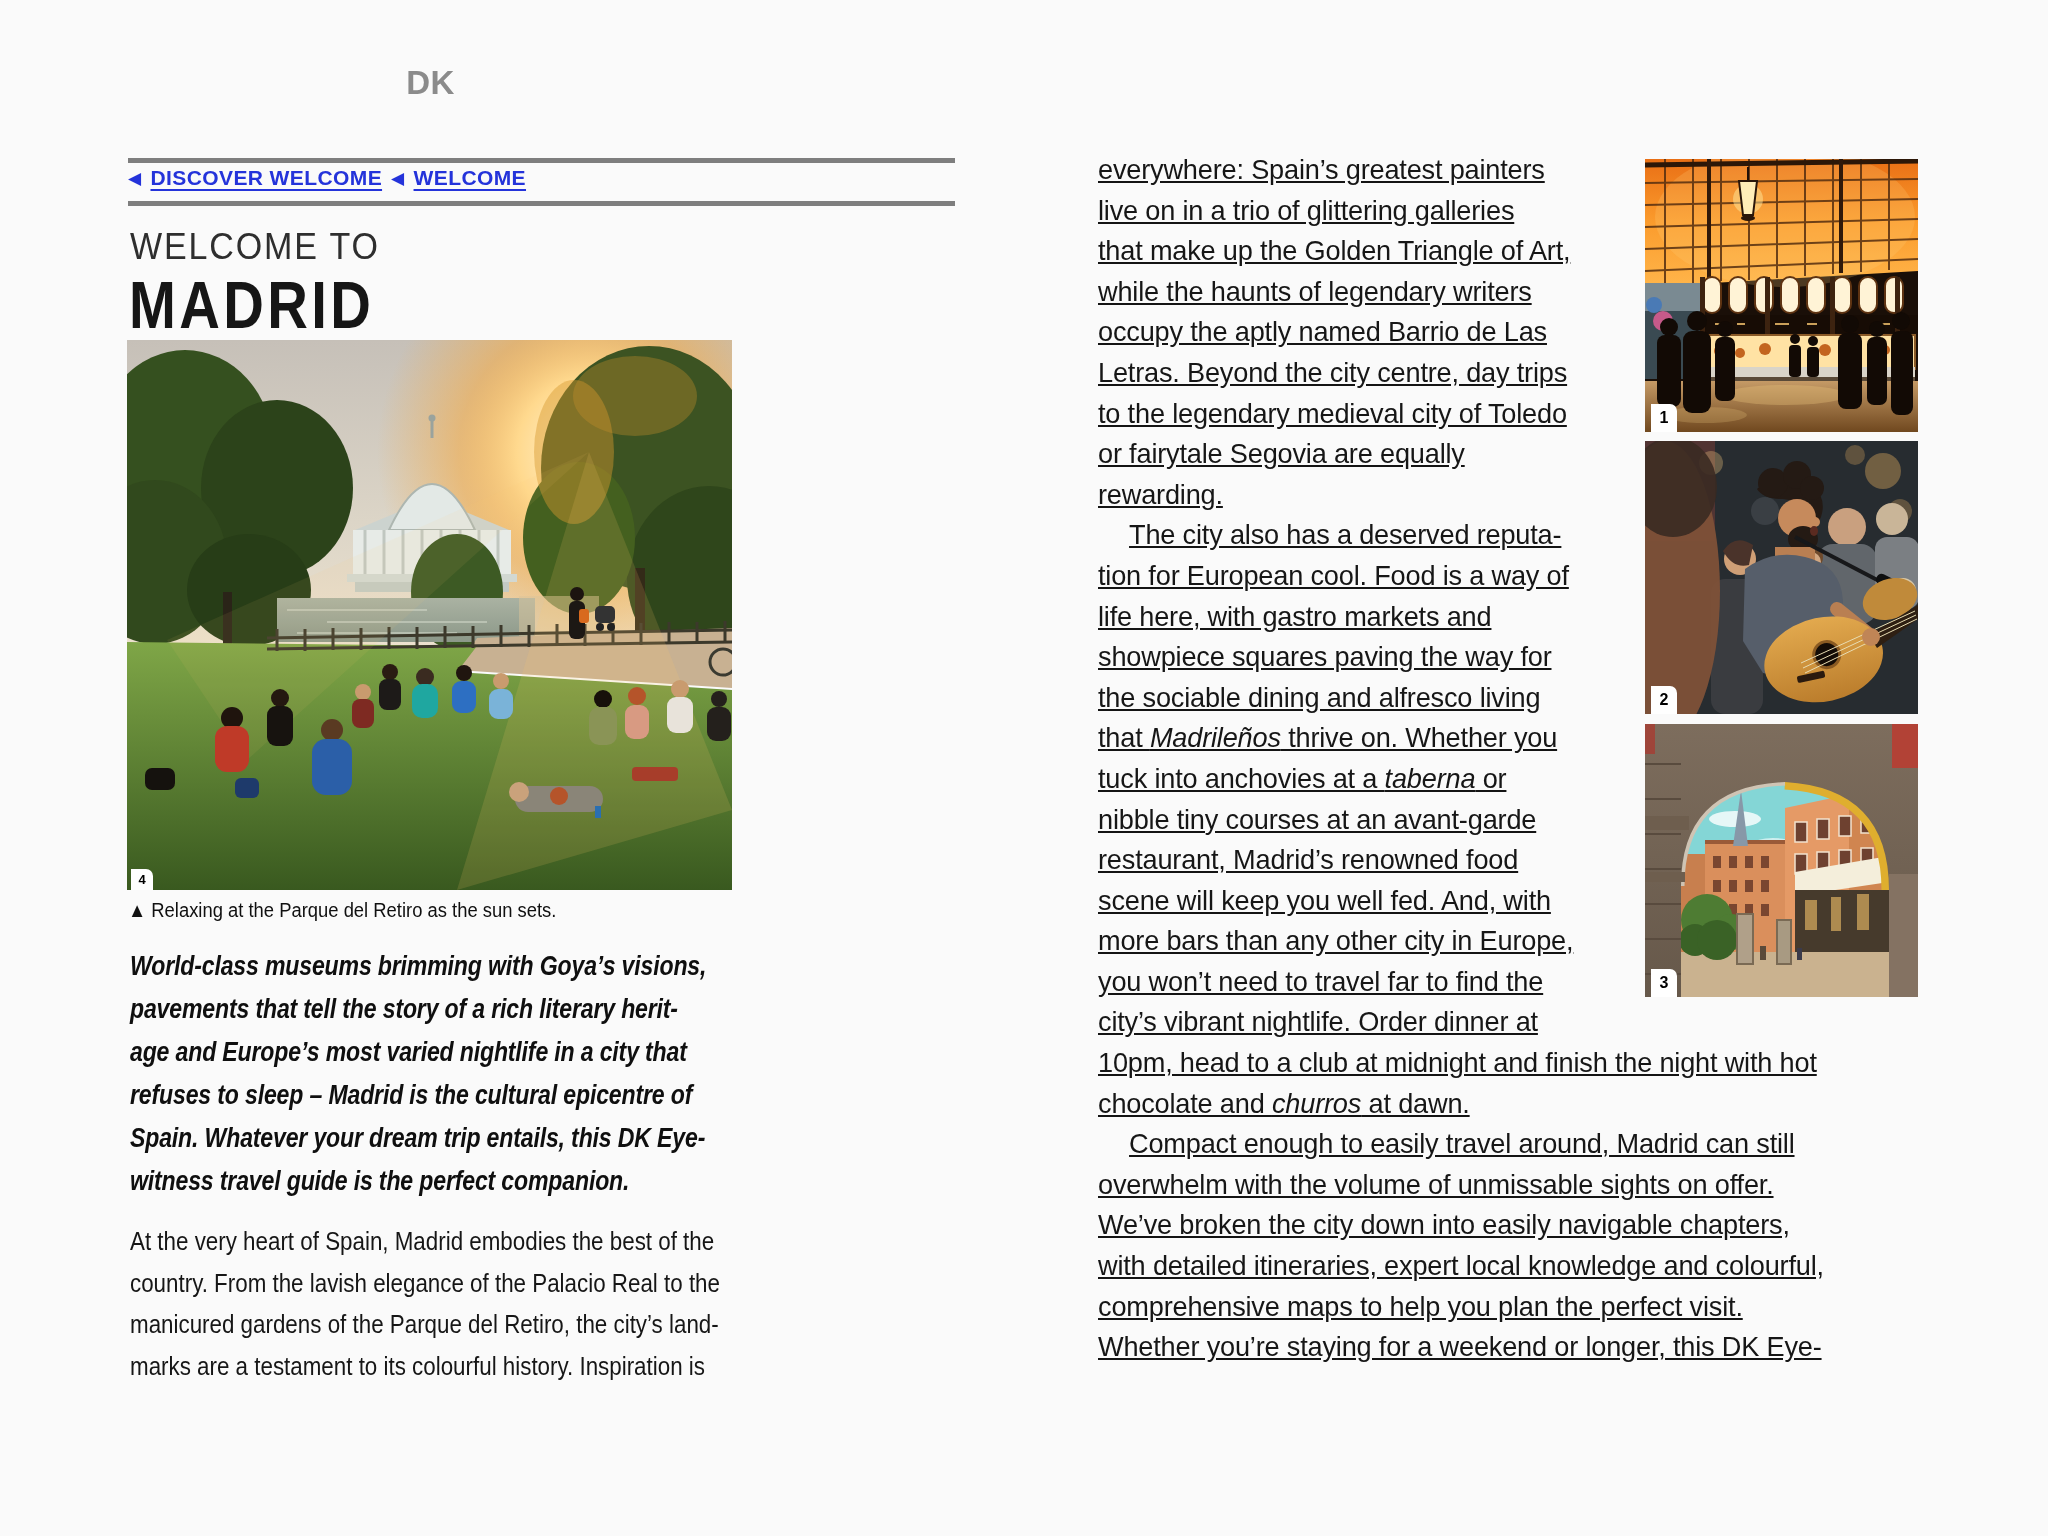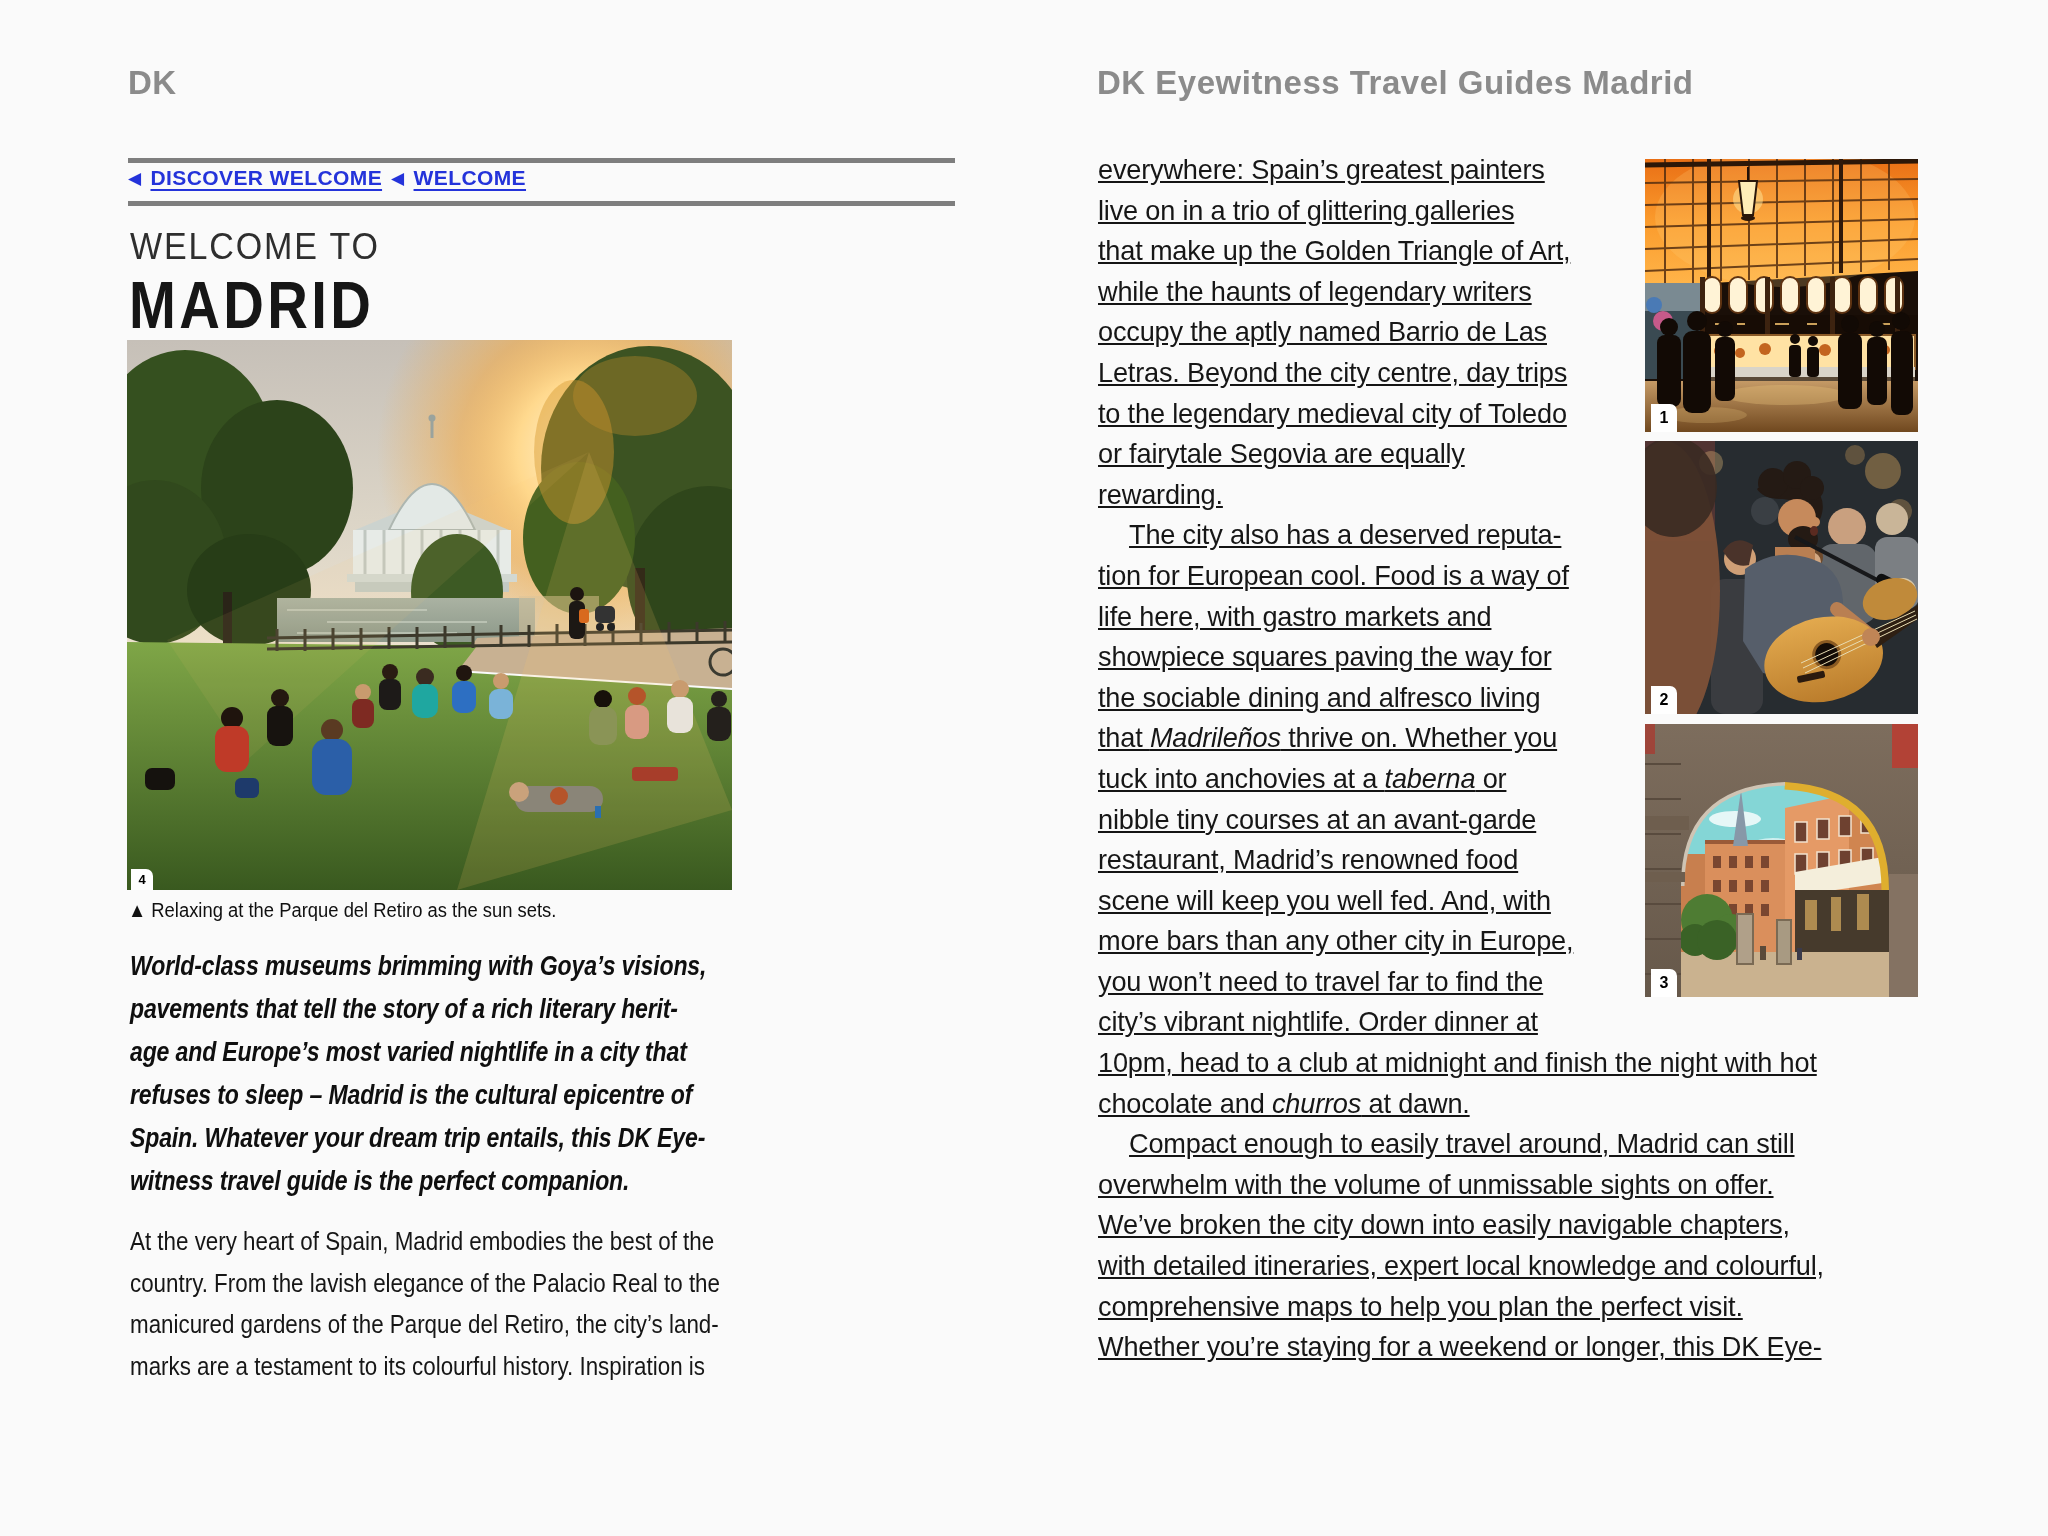--- a/index.html
+++ b/index.html
@@ -1,21 +1,21 @@
 <!DOCTYPE html>
 <html><head>
 <meta charset="utf-8">
 <style>
   html,body{margin:0;padding:0;background:#ffffff;}
   .canvas{position:relative;width:2048px;height:1536px;background:#fafafa;
     font-family:"Liberation Sans",sans-serif;color:#141414;overflow:hidden;}
 
   
   .runhead{position:absolute;top:64px;font-size:33px;font-weight:700;color:#8b8b8b;
-    letter-spacing:.5px;white-space:nowrap;}
+    letter-spacing:.5px;text-align:center;white-space:nowrap;}
   #runhead-left{left:128px;width:605px;}
   #runhead-right{left:1097px;width:815px;}
 
   
   .rule{position:absolute;left:128px;width:827px;height:5px;background:#7e7e7e;}
   #rule-top{top:158px;} #rule-bottom{top:201px;}
   .nav{position:absolute;left:128px;top:166px;display:flex;align-items:center;gap:9px;
     font-size:21px;font-weight:700;color:#2433da;letter-spacing:.4px;white-space:nowrap;}
   .nav .tri{font-size:17px;line-height:21px;color:#2433da;font-family:"DejaVu Sans",sans-serif;}
   .nav a{color:#2433da;text-decoration:underline;text-decoration-thickness:2px;
@@ -56,21 +56,20 @@
   .thumb{position:absolute;left:1645px;width:273px;height:273px;}
   #thumb-1{top:159px;} #thumb-2{top:441px;} #thumb-3{top:724px;}
   .thumb .badge{left:6px;bottom:0;width:26px;height:28px;font-size:16px;}
 </style>
 </head>
 <body>
 
 <div class="canvas">
 
   <div class="runhead" id="runhead-left">DK</div>
-  <div class="runhead" id="runhead-right">DK Eyewitness Travel Guides Madrid</div>
 
   <div class="rule" id="rule-top"></div>
   <div class="nav">
     <span class="tri">◀</span>
     <a class="navlink">DISCOVER WELCOME</a>
     <span class="tri">◀</span>
     <a class="navlink">WELCOME</a>
   </div>
   <div class="rule" id="rule-bottom"></div>
 

